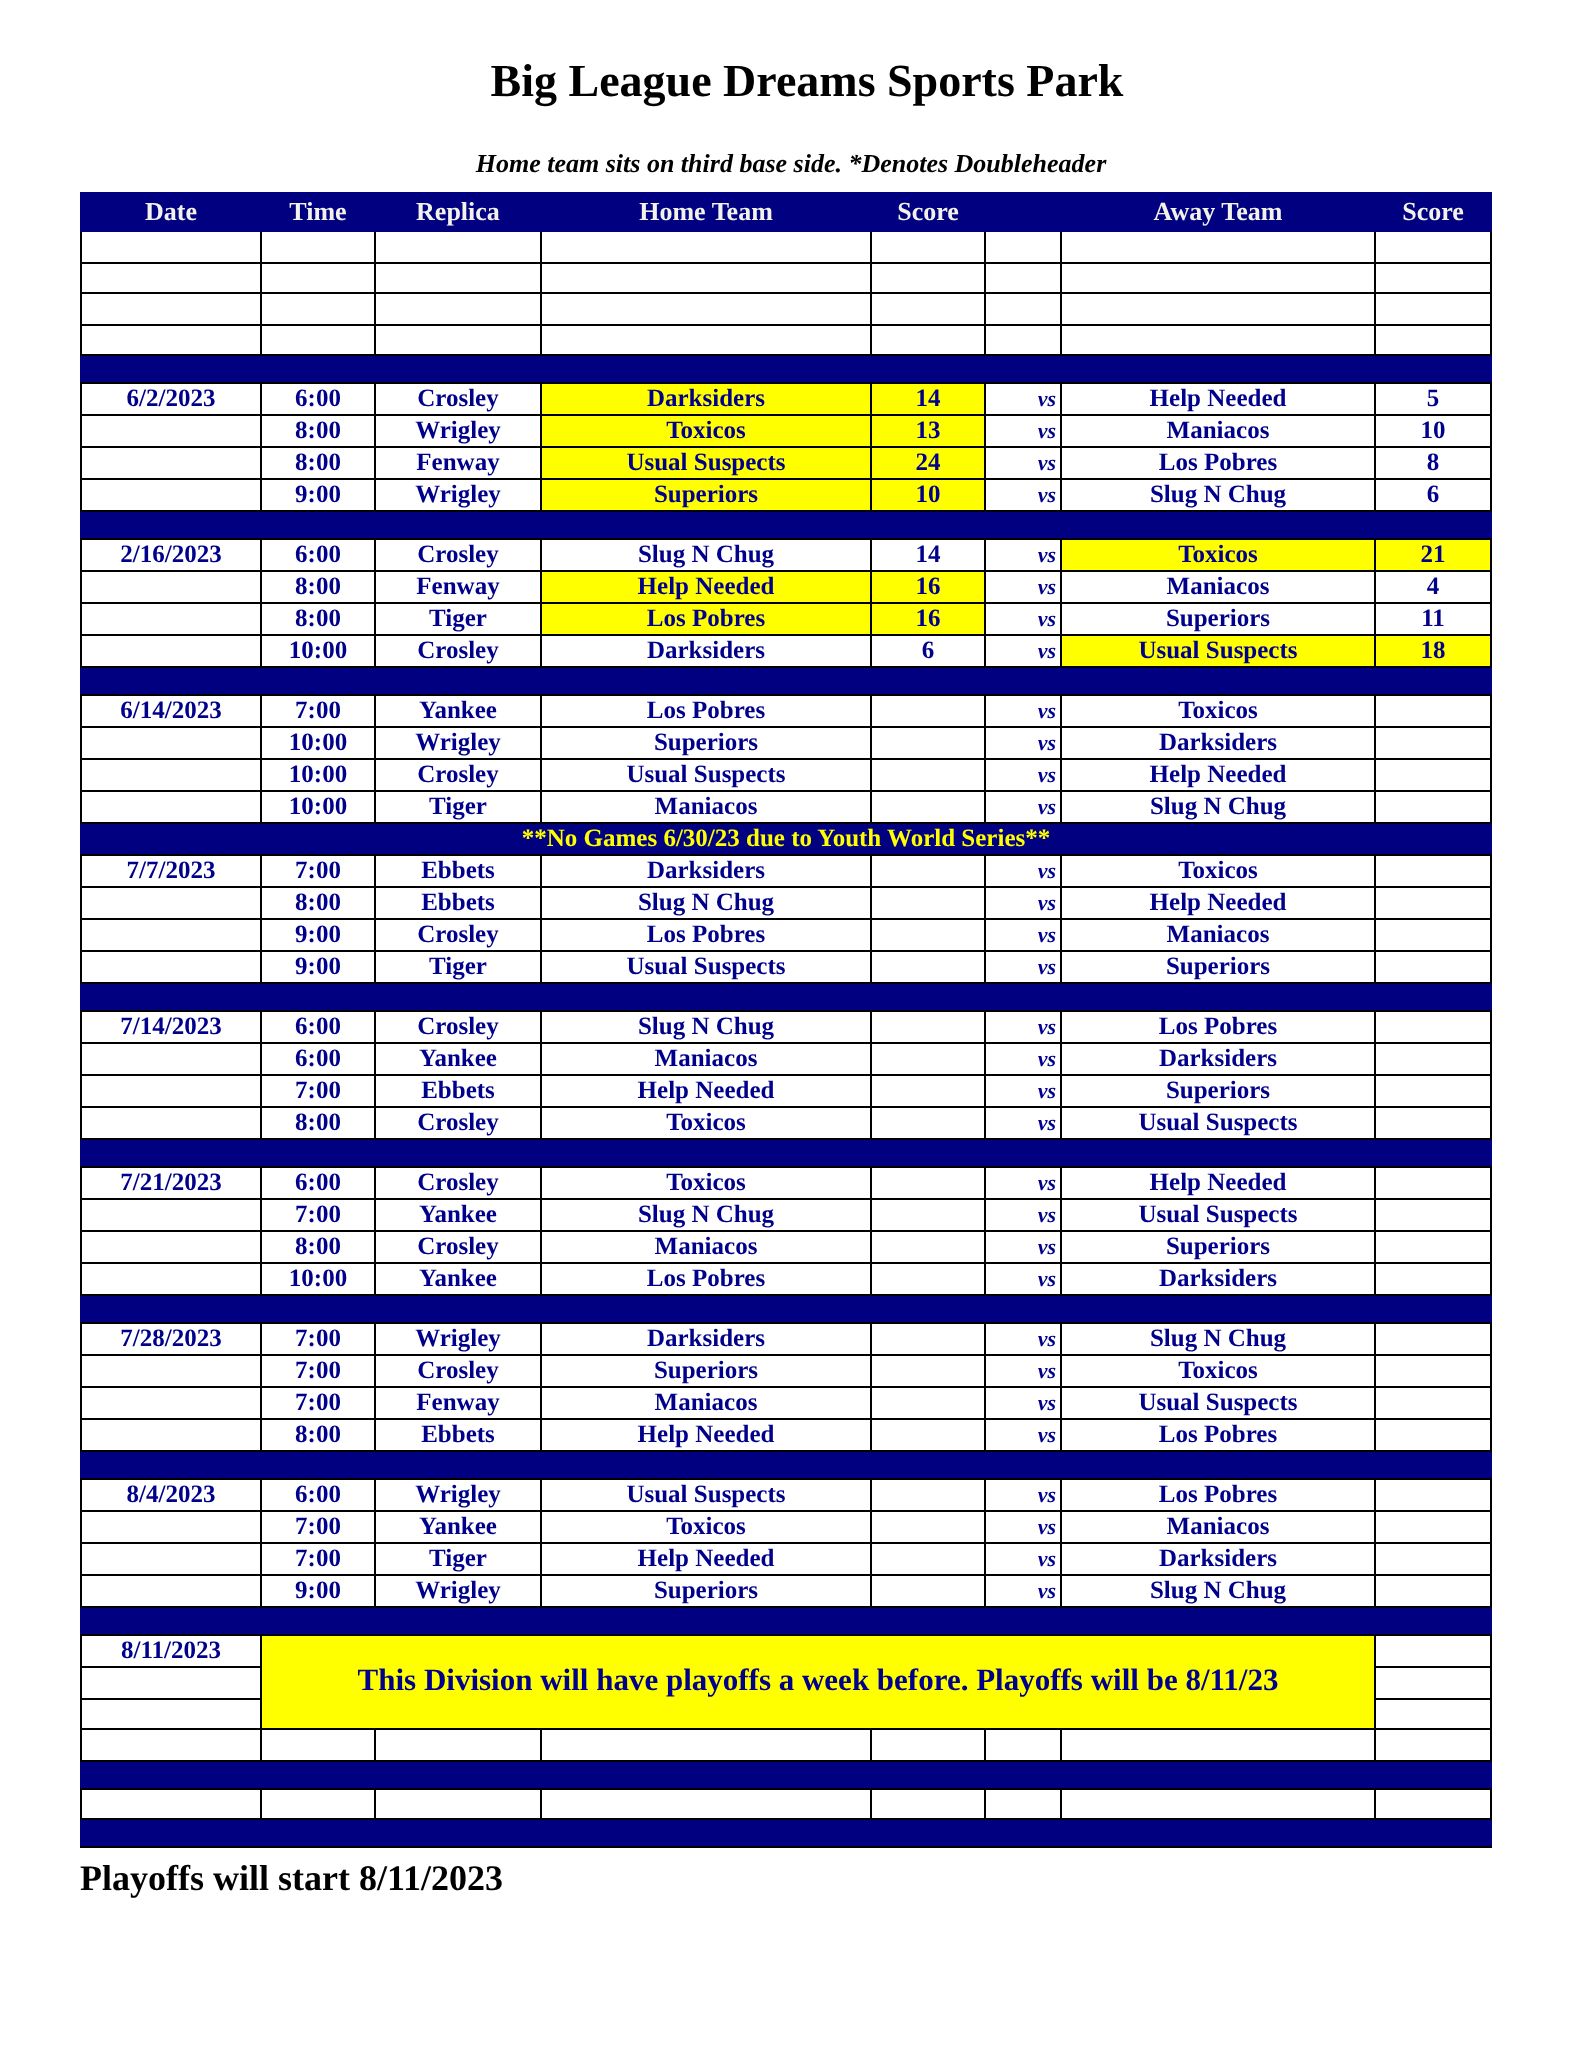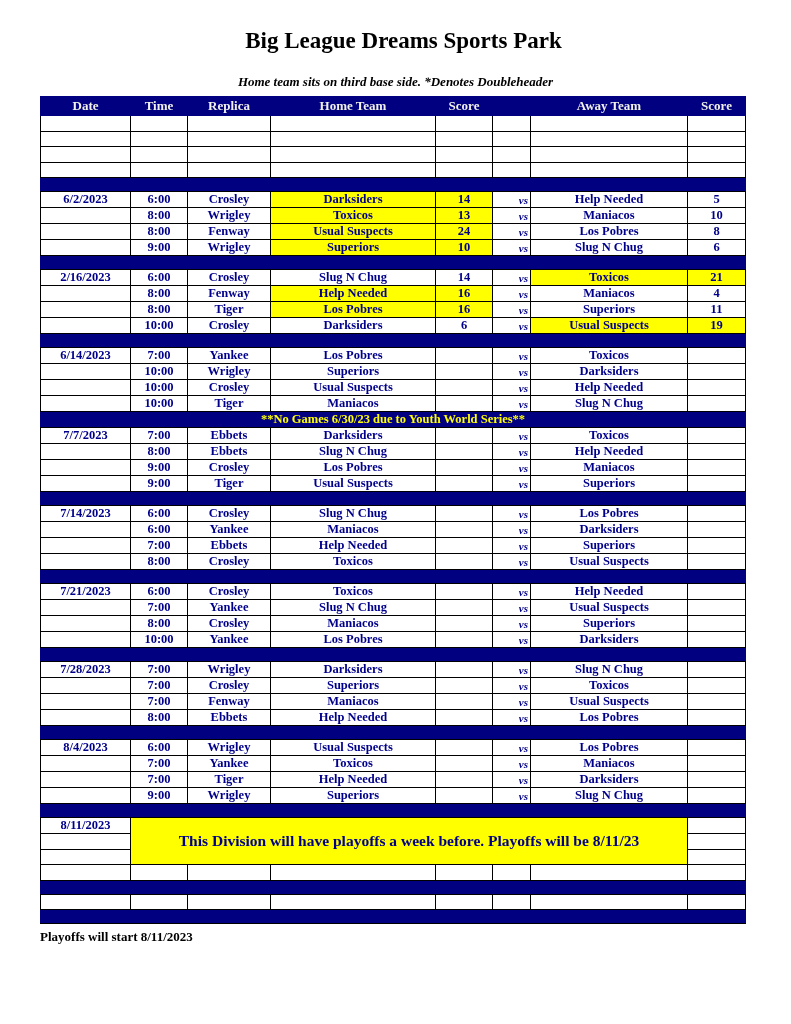--- a/index.html
+++ b/index.html
@@ -52,21 +52,21 @@
   .grid td.msg { color: var(--highlight, #FFFF00); font-size: 12.5px; }
   .grid td.vs { font-style: italic; font-size: 11px; text-align: right; }
   .grid td.hl { background: var(--highlight, #FFFF00); }
   .grid td.banner {
     background: var(--highlight, #FFFF00);
     color: var(--text, #000080);
     font-size: 15.5px; border: 1px solid #000;
   }
   .footer {
     margin: 5px 0 0 40px;
-    font-size: 13px; font-weight: 700;
+    font-size: 18px; font-weight: 700;
     color: var(--title-text, #000);
   }
 </style>
 </head>
 <body>
 
 <div class="page">
   <div class="title">Big League Dreams Sports Park</div>
   <div class="note">Home team sits on third base side.  *Denotes Doubleheader</div>
 
@@ -211,21 +211,21 @@
           <td class="away-score">11</td>
         </tr>
         <tr>
           <td class="date"></td>
           <td class="time">10:00</td>
           <td class="replica">Crosley</td>
           <td class="home">Darksiders</td>
           <td class="home-score">6</td>
           <td class="vs">vs</td>
           <td class="away hl">Usual Suspects</td>
-          <td class="away-score hl">19</td>
+          <td class="away-score hl">18</td>
         </tr>
         <tr>
           <td class="sep" colspan="8"></td>
         </tr>
         <tr>
           <td class="date">6/14/2023</td>
           <td class="time">7:00</td>
           <td class="replica">Yankee</td>
           <td class="home">Los Pobres</td>
           <td class="home-score"></td>

